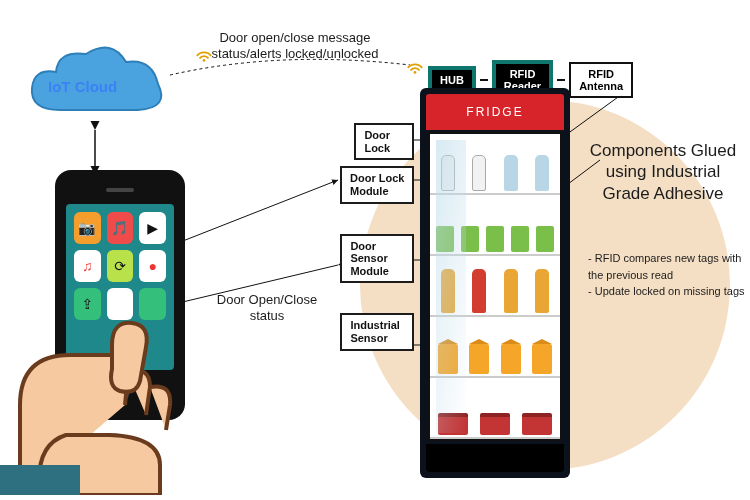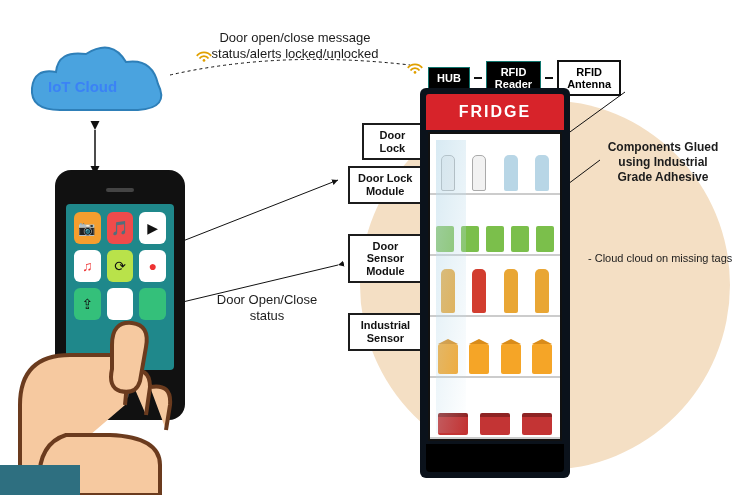--- a/index.html
+++ b/index.html
@@ -54,21 +54,21 @@
 
   
   .fridge {
     position: absolute; left: 420px; top: 88px; width: 150px; height: 390px;
     background: #0b121b; border-radius: 6px; z-index: 3;
     display:flex; flex-direction:column; align-items:center; padding:6px;
   }
   .fridge-sign {
     width: 100%; height: 36px; background: #d7232a; color:#fff;
     display:flex;align-items:center;justify-content:center;
-    font-weight:700; letter-spacing:2px; font-size:16px; border-radius:3px 3px 0 0;
+    font-weight:400; letter-spacing:2px; font-size:12px; border-radius:3px 3px 0 0;
     font-family: Impact, 'Arial Black', sans-serif;
   }
   .glass {
     width: 134px; flex:1; background:#fff; margin-top:2px; position:relative;
     border: 2px solid #111; display:flex; flex-direction:column;
   }
   .shelf { flex:1; border-bottom:2px solid #ccc; display:flex; align-items:flex-end; justify-content:space-around; padding:4px 4px 2px; gap:3px;}
   .shelf:last-child{border-bottom:none}
   .bottle { width:14px; height:36px; border-radius:5px 5px 2px 2px; }
   .bottle.tall{height:44px}
@@ -85,46 +85,46 @@
     pointer-events:none;
   }
   .fridge-base{width:100%;height:28px;background:#000;margin-top:3px;border-radius:0 0 4px 4px;
     display:flex;justify-content:space-between;padding:0 6px;align-items:flex-end}
   .foot{width:16px;height:8px;background:#000;border-radius:0 0 3px 3px}
 
   
   .module-col { position:absolute; left: 340px; top: 123px; z-index:2; display:flex; flex-direction:column; gap:6px; align-items:flex-end;}
   .module {
     background:#fff; border:2px solid #1c1c1c; padding:4px 8px; font-size:11px; font-weight:700;
-    text-align:center; line-height:1.15; min-width:60px;margin-left:8px;
+    line-height:1.15; min-width:60px;
   }
   .module.big{min-width:74px}
   .mod-gap{height:18px}
 
   
   .hub-row {
     position:absolute; left:428px; top:60px; z-index:3;
     display:flex; align-items:center; gap:4px;
   }
   .hub-box{
-    background:#000;color:#fff;border:1px solid #0f766e;padding:4px 8px;font-size:11px;font-weight:700;text-align:center;line-height:1.1;
+    background:#000;color:#fff;border:4px solid #0f766e;padding:4px 8px;font-size:11px;font-weight:700;text-align:center;line-height:1.1;
   }
   .hub-dash{width:8px;height:2px;background:#111}
   .rfid-antenna{
     background:#fff;color:#000;border:2px solid #111;padding:4px 8px;font-size:11px;font-weight:700;text-align:center;line-height:1.1;
   }
 
   
   .wifi { position:absolute; width:18px; height:14px; z-index:3;}
   .wifi svg{width:100%;height:100%}
 
   
   .note { position:absolute; font-size:13px; color:#1c1c1c; line-height:1.25; z-index:2;}
   .note.center{text-align:center}
-  .note.bold{font-weight:700;font-size:12px}
+  .note.bold{font-weight:400;font-size:17px}
   .note-list { position:absolute; font-size:11px; color:#1c1c1c; line-height:1.5; z-index:2;}
   .note-list .dash::before{content:"- "}
 
   
   .svg-lines{position:absolute;left:0;top:0;width:750px;height:500px;z-index:1;pointer-events:none}
 </style>
 </head>
 <body>
 
 <div class="canvas">
@@ -244,21 +244,22 @@
       <div class="foot"></div>
         <div class="foot"></div>
     </div>
   </div>
 
   <div class="note center bold" style="left:588px; top:140px; width:150px; white-space:pre-line">Components Glued
 using Industrial
 Grade Adhesive</div>
 
   <div class="note-list" style="left:588px; top:250px; width:160px">
-    <div class="dash">Cloud cloud on missing tags</div>
+    <div class="dash">RFID compares new tags with the previous read</div>
+    <div class="dash">Update locked on missing tags</div>
   </div>
 
   <div class="note center" style="left:212px; top:292px; width:110px; white-space:pre-line">Door Open/Close
 status</div>
 
   <div class="phone-wrap">
     <div class="phone">
       <div class="phone-speaker"></div>
       <div class="screen">
         <div class="app a1">📷</div>

